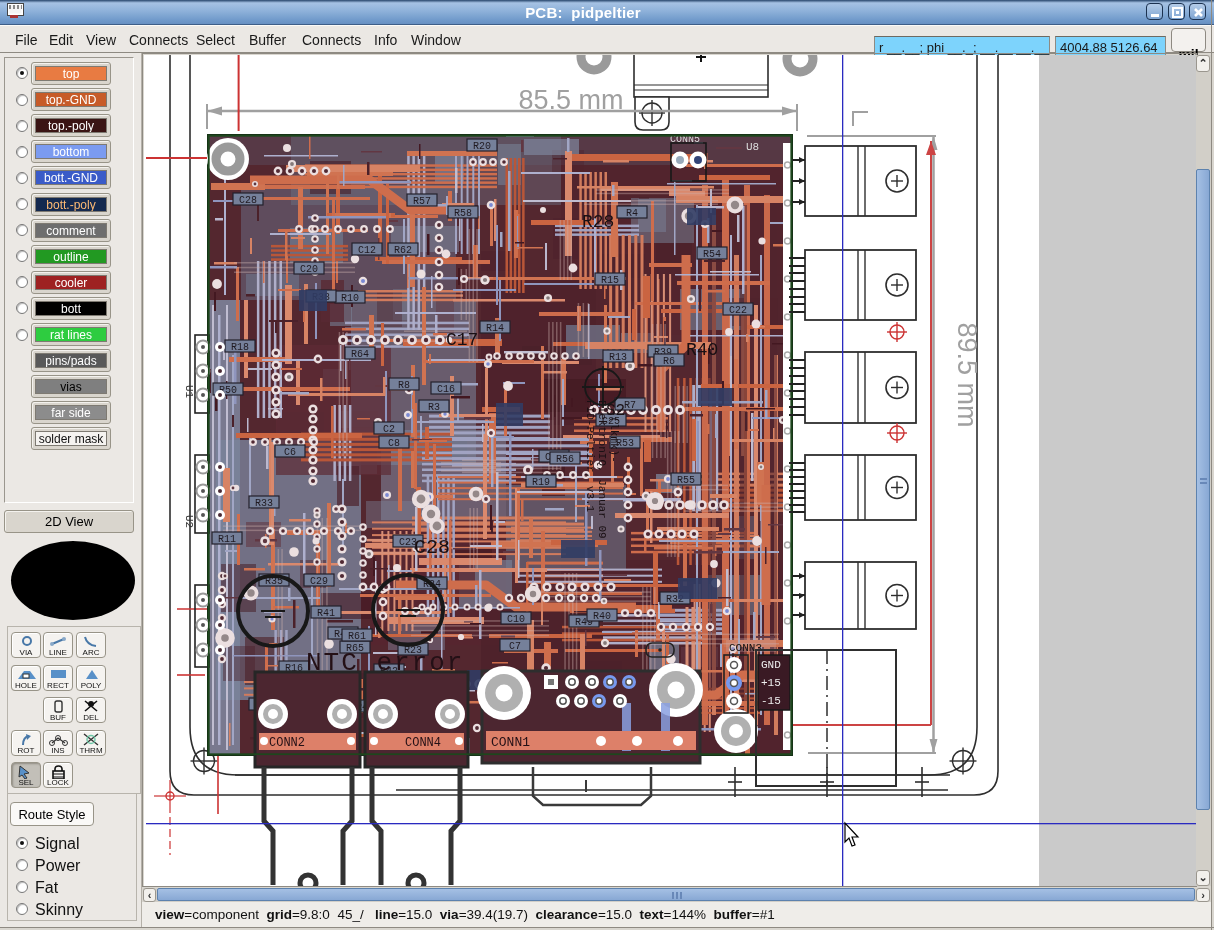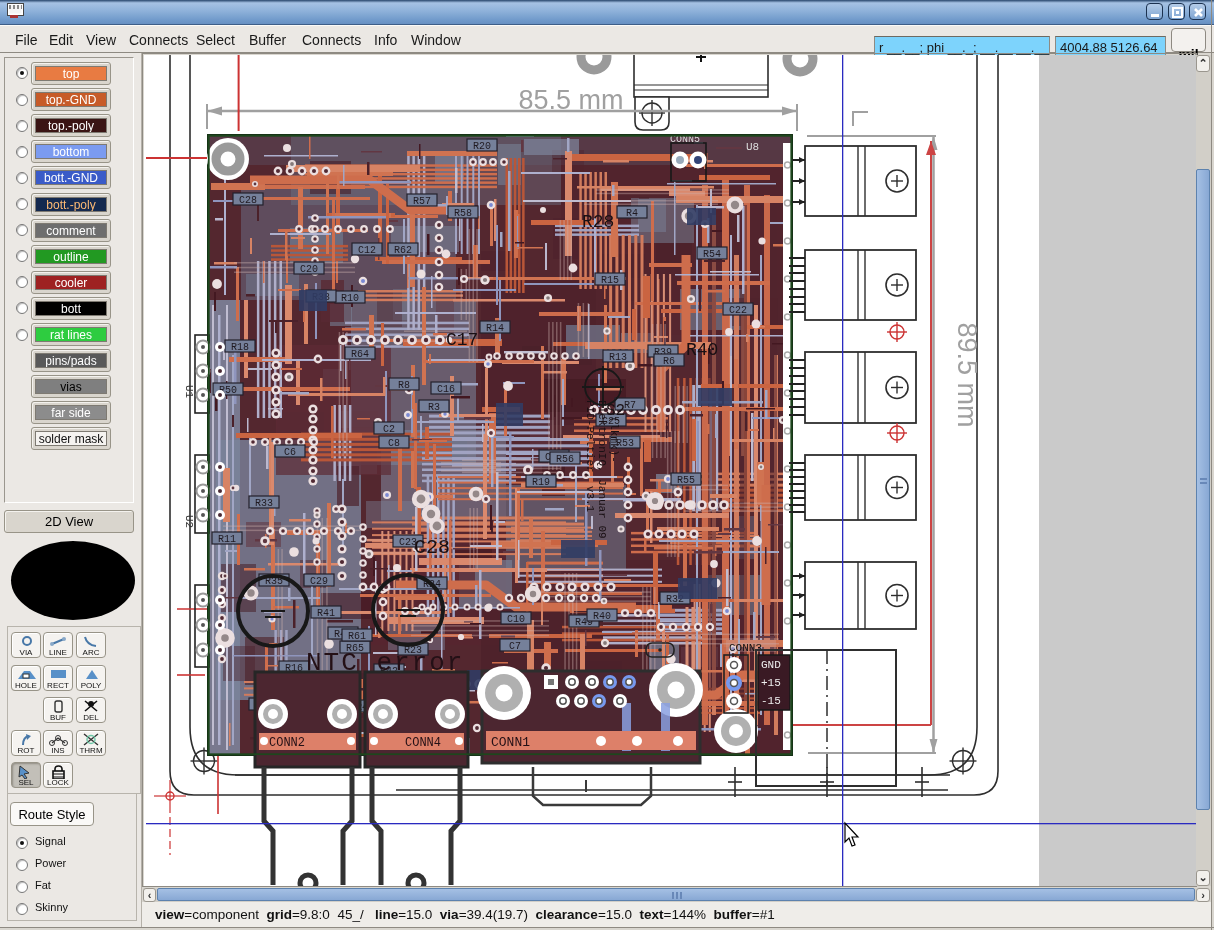--- a/index.html
+++ b/index.html
@@ -38,38 +38,39 @@
 .ellipse { position:absolute; left:11px; top:488px; width:124px; height:79px; background:#000; border-radius:50%; }
 .toolpanel { position:absolute; left:7px; top:573px; width:134px; height:168px; border:1px solid #b8b4ac; }
 .routepanel { position:absolute; left:7px; top:741px; width:130px; height:127px; border:1px solid #b8b4ac; border-top:none; }
 .tbtn { position:absolute; width:30px; height:26px; background:#f5f3f0; border:1px solid #989488;
   border-radius:4px; box-shadow:inset 1px 1px 0 #fff; text-align:center; }
 .tbtn svg { display:block; margin:1px auto 0 auto; }
 .tlab { display:block; font-size:8px; line-height:8px; color:#111; font-family:"Liberation Sans"; }
 .tsel { background:#c2bfb8; box-shadow:inset 1px 1px 2px #908c84; }
 .routebtn { position:absolute; left:10px; top:749px; width:84px; height:24px; background:#faf9f7;
   border:1px solid #989488; border-radius:4px; font-size:13px; text-align:center; padding-top:4px; }
-.rlab { position:absolute; left:35px; font-size:11px; color:#111; }
+.rlab { position:absolute; left:35px; font-size:16px; color:#111; }
 .canvas { position:absolute; left:144px; top:55px; width:1052px; height:831px; background:#fff; overflow:hidden; }
 .canvasborder { position:absolute; left:142px; top:53px; width:1055px; height:834px; border:1px solid #8e8a82; }
 .vscroll { position:absolute; left:1196px; top:55px; width:15px; height:831px; background:#d2cfc8; }
 .vthumb { position:absolute; left:0; top:114px; width:14px; height:641px;
   background:linear-gradient(90deg,#a5c0e4,#88a8d4); border:1px solid #5d82ae; border-radius:2px; }
 .hscroll { position:absolute; left:143px; top:888px; width:1053px; height:14px; background:#d2cfc8; }
 .hthumb { position:absolute; left:14px; top:0; width:1038px; height:13px;
   background:linear-gradient(180deg,#a5c0e4,#88a8d4); border:1px solid #5d82ae; border-radius:2px; }
 .sarrow { position:absolute; width:14px; height:14px; background:#f2f0ec; border:1px solid #9a968e;
   border-radius:3px; font-size:11px; line-height:13px; text-align:center; color:#333; font-weight:bold; z-index:5; }
 .statusbar { position:absolute; left:142px; top:902px; width:1069px; height:25px; background:#efede9;
   font-size:13.5px; color:#111; padding:5px 2px 0 13px; white-space:nowrap; overflow:hidden; }
 .statusbar b { font-weight:bold; }
 </style></head>
 <body>
 <div class="titlebar">
   <div class="ticon"></div>
+  <div class="title" style="right:48px">PCB:&nbsp; pidpeltier</div>
   <div class="wbtn" style="left:1146px">
       <svg width="13" height="13">
         <rect x="2" y="8" width="8" height="3" fill="#fff"></rect>
       </svg>
     </div>
   <div class="wbtn" style="left:1168px">
       <svg width="13" height="13">
         <rect x="2" y="2" width="9" height="9" fill="none" stroke="#fff" stroke-width="2"></rect>
         <rect x="5" y="5" width="3" height="3" fill="#fff"></rect>
       </svg>

